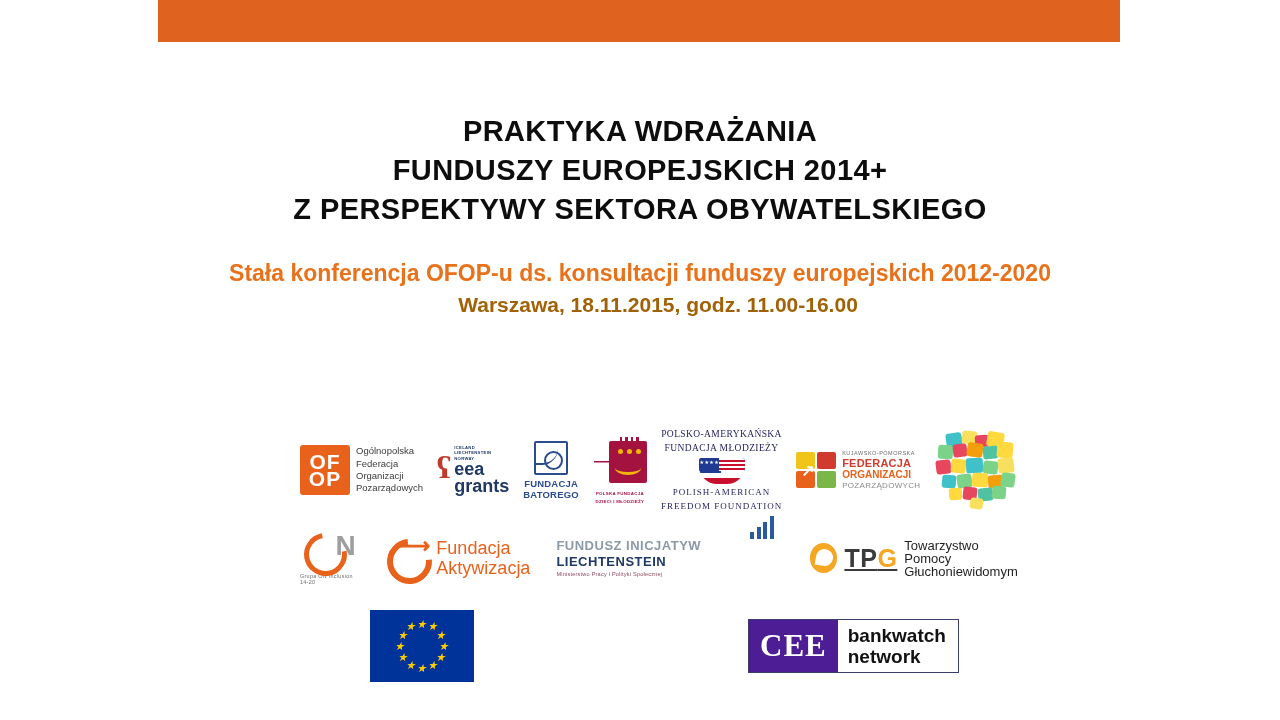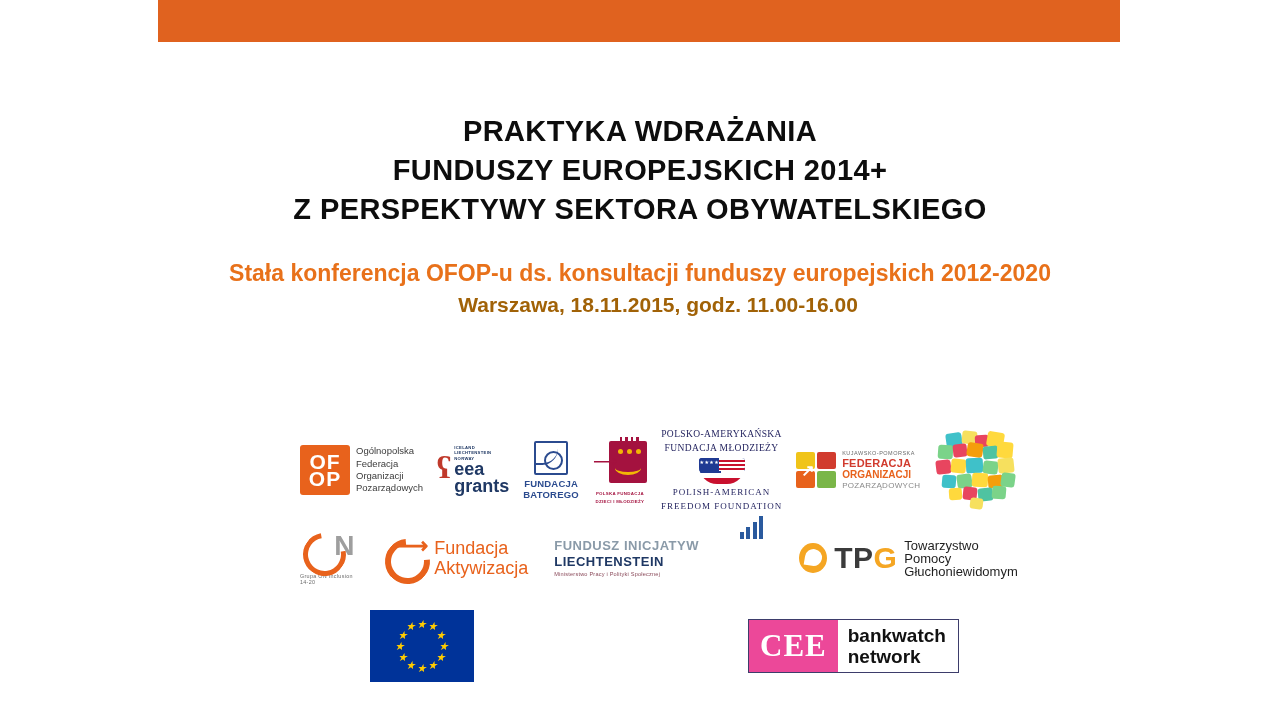--- a/index.html
+++ b/index.html
@@ -155,31 +155,31 @@
   .fio-l1{font-size:13px;letter-spacing:0.5px;line-height:16px;}
   .fio-l1 .g{color:#8a9aa8;font-weight:bold;}
   .fio-l1 .d{color:#1f3864;font-weight:bold;}
   .fio-l2{font-size:5.6px;color:#8a4a5a;line-height:8px;letter-spacing:0.2px;}
 
   
   .tpg{gap:7px;}
   .tpg-mark{width:30px;height:30px;border-radius:50%;background:#F5A623;position:relative;overflow:hidden;}
   .tpg-mark:after{content:"";position:absolute;left:6px;top:6px;width:17px;height:17px;
                   background:#fff;border-radius:50% 50% 50% 0;transform:rotate(10deg);}
-  .tpg-abbr{font-size:30px;font-weight:bold;color:#3b3b3b;line-height:26px;letter-spacing:0.5px;}
+  .tpg-abbr{font-size:25px;font-weight:bold;color:#3b3b3b;line-height:26px;letter-spacing:0.5px;text-decoration:underline;}
   .tpg-abbr .g{color:#F5A623;}
   .tpg-txt{font-size:13px;color:#1f1f1f;line-height:13px;}
 
   
   .euflag{width:104px;height:72px;background:#003399;position:relative;}
   .euflag i{position:absolute;color:#FFCC00;font-size:11px;line-height:11px;}
 
   
   .cee{margin-left:274px;border:1px solid #3d3d6b;display:flex;align-items:stretch;background:#fff;}
-  .cee-box{background:#ec4899;color:#fff;font-size:31px;font-weight:bold;
+  .cee-box{background:#4c1d95;color:#fff;font-size:31px;font-weight:bold;
            padding:8px 11px;line-height:34px;letter-spacing:1px;
            font-family:"Liberation Serif",serif;display:flex;align-items:center;}
   .cee-txt{padding:5px 12px 5px 10px;font-size:19px;color:#111;line-height:21px;font-weight:600;}
 </style>
 </head>
 <body>
 
 <div class="slide">
 
   <div class="top-bar"></div>

